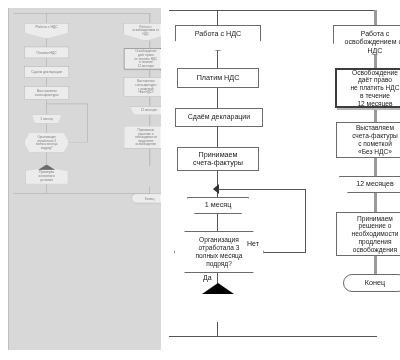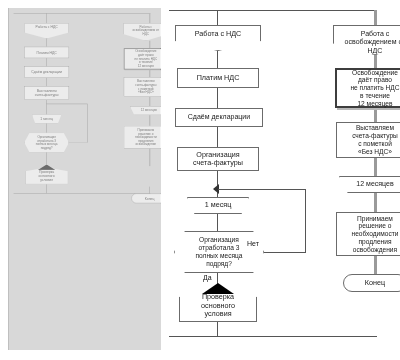--- a/index.html
+++ b/index.html
@@ -181,21 +181,21 @@
     <div class="ln thin" style="left:52px;top:51px;width:1px;height:17px;"></div>
 
     <div class="node proc" style="left:12px;top:68px;width:82px;height:20px;font-size:7.2px;"><span>Платим НДС</span></div>
 
     <div class="ln thin" style="left:52px;top:88px;width:1px;height:20px;"></div>
 
     <div class="node proc" style="left:10px;top:108px;width:88px;height:19px;font-size:7px;"><span>Сдаём декларации</span></div>
 
     <div class="ln thin" style="left:52px;top:127px;width:1px;height:20px;"></div>
 
-    <div class="node proc" style="left:12px;top:147px;width:82px;height:24px;font-size:7.2px;"><span>Организация
+    <div class="node proc" style="left:12px;top:147px;width:82px;height:24px;font-size:7.2px;"><span>Принимаем
 счета-фактуры</span></div>
 
     <div class="ln thin" style="left:52px;top:171px;width:1px;height:26px;"></div>
 
     <div class="arrow left" style="left:48px;top:184px;"></div>
 
     <div class="node delay" style="left:22px;top:197px;width:62px;height:17px;font-size:7.2px;"><span>1 месяц</span></div>
 
     <div class="ln thin" style="left:52px;top:214px;width:1px;height:17px;"></div>
 
@@ -205,23 +205,20 @@
 подряд?</span></div>
 
     <div class="edgelabel" style="left:82px;top:240px;font-size:7px;">Нет</div>
     <div class="ln thin" style="left:99px;top:252px;width:41px;height:1px;"></div>
     <div class="ln thin" style="left:140px;top:189px;width:1px;height:64px;"></div>
     <div class="ln thin" style="left:53px;top:189px;width:88px;height:1px;"></div>
 
     <div class="edgelabel" style="left:38px;top:274px;font-size:7px;">Да</div>
     <div class="ln thin" style="left:52px;top:273px;width:1px;height:17px;"></div>
 
-    <div class="node manual" style="left:14px;top:290px;width:78px;height:32px;font-size:7.2px;"><span>Проверка
-основного
-условия</span></div>
     <div class="manualcap" style="left:37px;top:283px;width:32px;height:11px;"></div>
 
     <div class="ln thin" style="left:52px;top:322px;width:1px;height:14px;"></div>
     <div class="ln thin" style="left:4px;top:336px;width:208px;height:1px;"></div>
 
     <div class="node startsh" style="left:168px;top:25px;width:84px;height:30px;font-size:7px;"><span class="inner">Работа с
 освобождением от
 НДС</span></div>
 
     <div class="ln grayfat" style="left:209px;top:55px;width:3px;height:13px;"></div>

